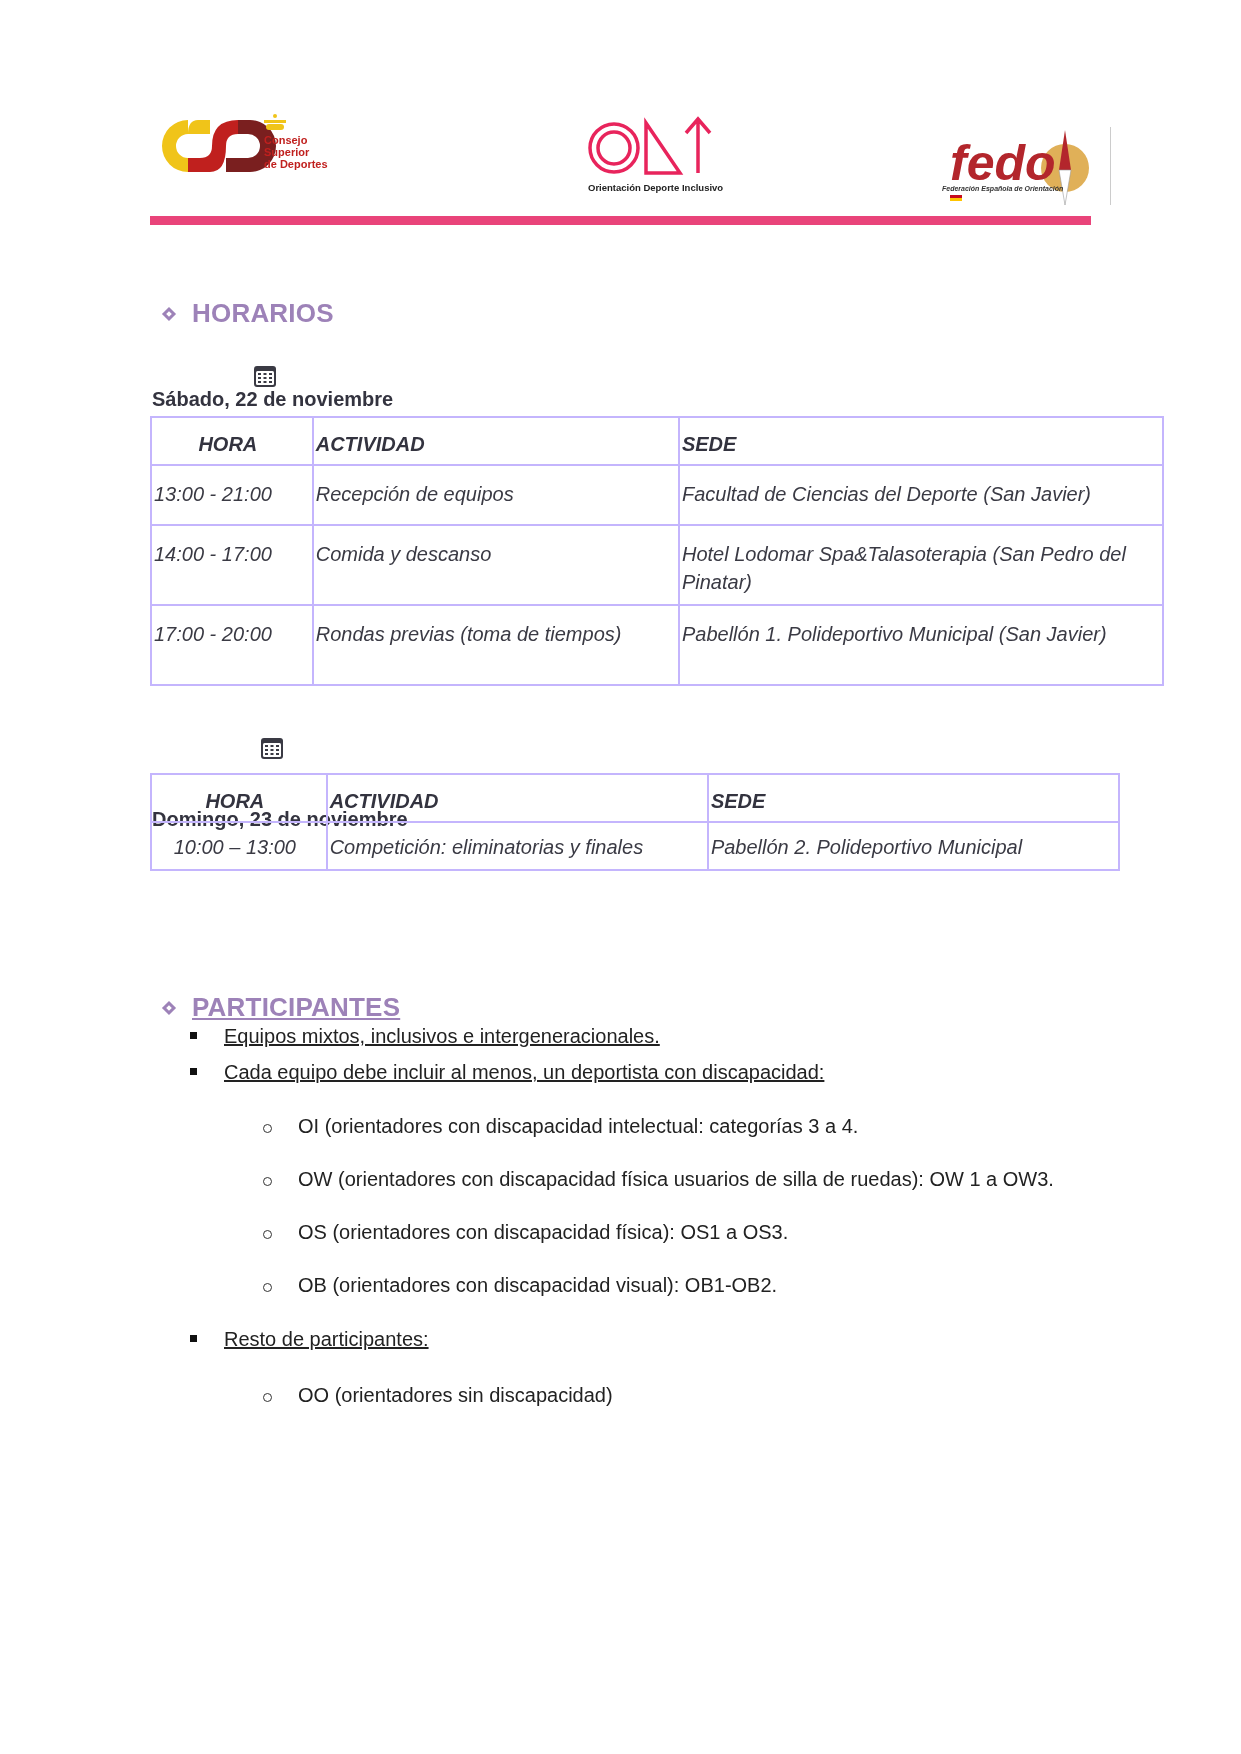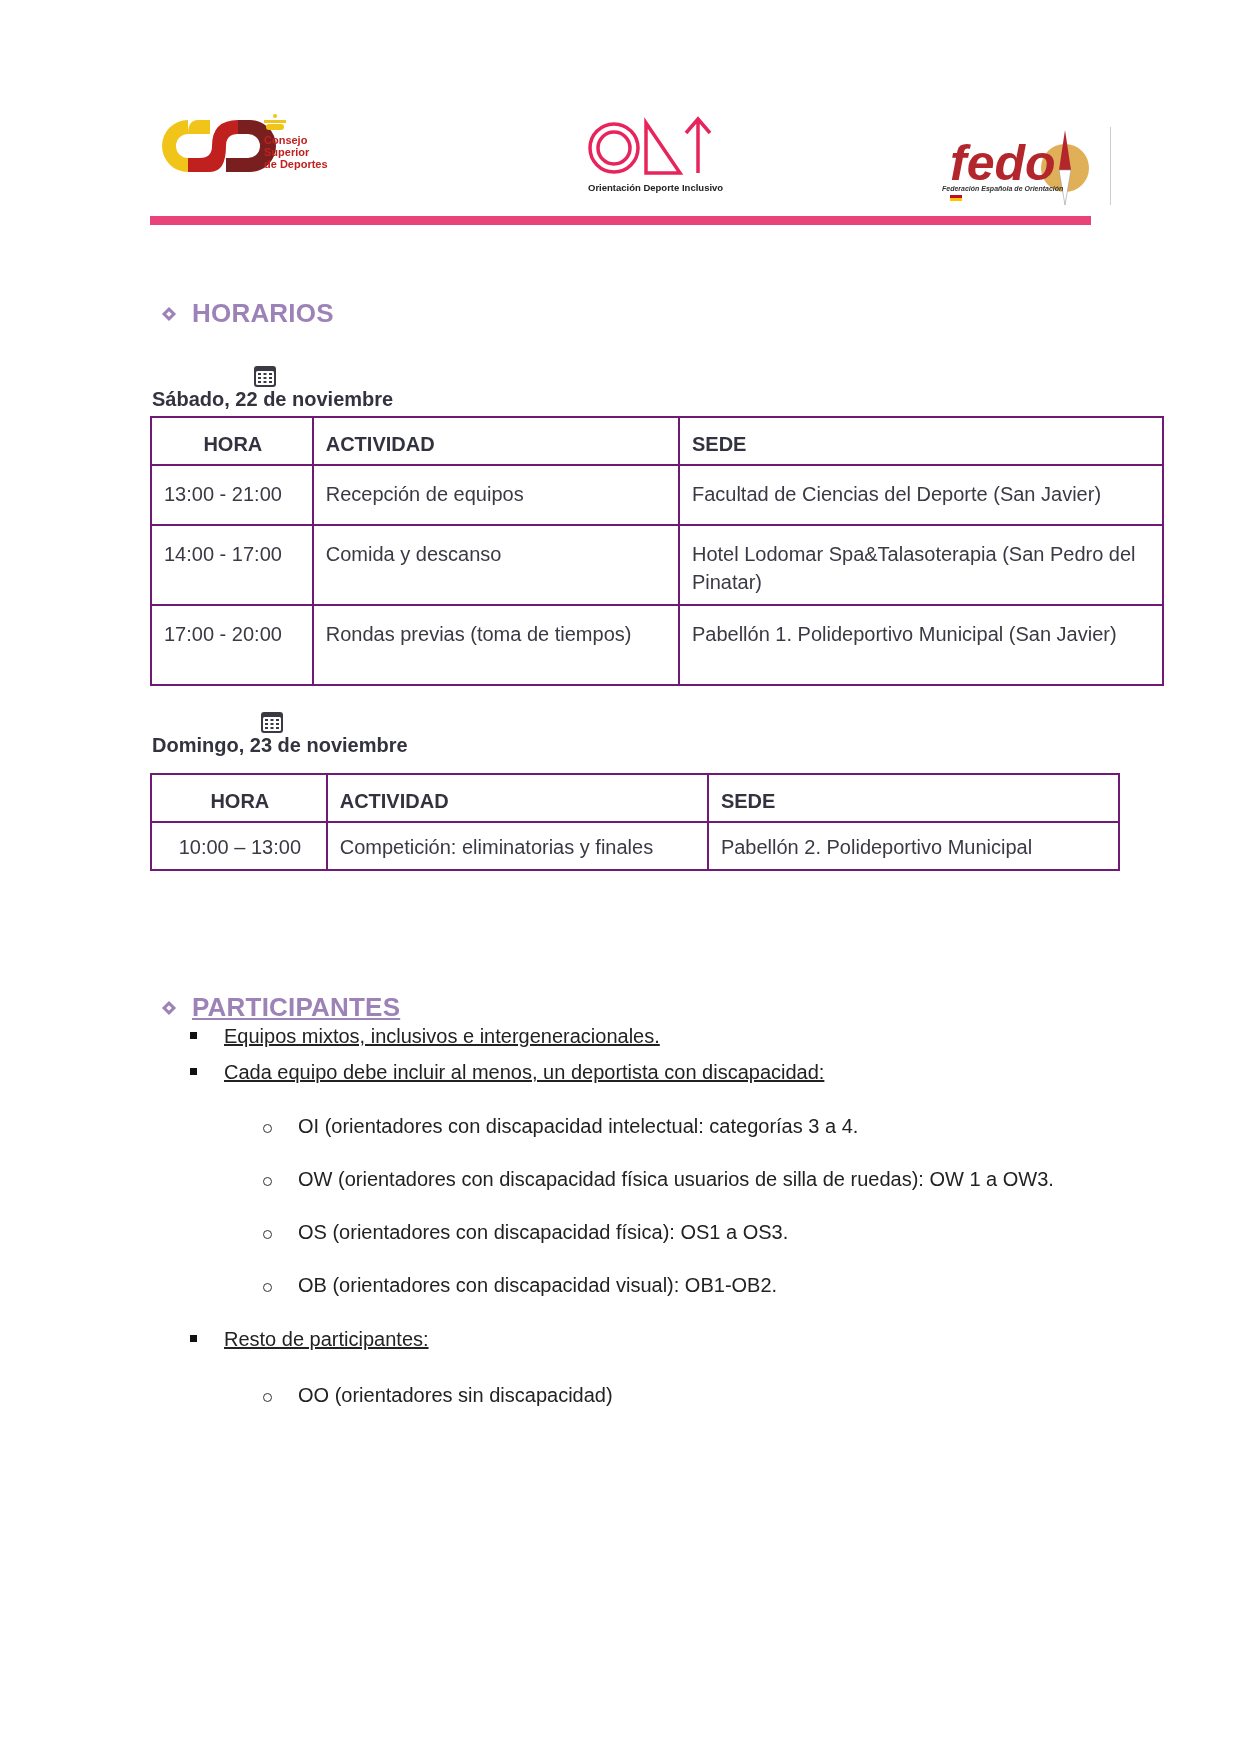--- a/index.html
+++ b/index.html
@@ -15,22 +15,22 @@
   .section-title { position: absolute; left: 160px; display: flex; align-items: center;
                    font-weight: bold; font-size: 26px; color: #9d82b8; letter-spacing: 0.2px; }
   .section-title .diamond { width: 10px; height: 10px; border: 3px solid #9d82b8; transform: rotate(45deg);
                             margin-right: 18px; margin-left: 4px; box-sizing: border-box; }
 
   .day-heading { position: absolute; left: 152px; display: flex; align-items: center;
                  font-weight: bold; font-size: 20px; color: #33333f; flex-direction: column; }
   .cal-icon { width: 24px; height: 24px; margin-right: 16px; }
 
   table.sched { position: absolute; border-collapse: collapse; font-size: 20px; color: #3a3a44; }
-  table.sched td, table.sched th { border: 2px solid #701a75; padding: 14px 10px 0 12px; vertical-align: top;
-                                   text-align: left; line-height: 28px; }
+  table.sched td, table.sched th { border: 2px solid #c4b5fd; padding: 14px 10px 0 2px; vertical-align: top;
+                                   text-align: left; line-height: 28px; font-style: italic; }
   table.sched th { font-weight: bold; color: #33333f; height: 34px; padding-top: 12px; }
   table.sched th.center, table.sched td.center { text-align: center; }
 
   #t1 { left: 150px; top: 416px; width: 1014px; }
   #t1 col.c1 { width: 162px; } #t1 col.c2 { width: 367px; } #t1 col.c3 { width: 485px; }
   #t1 tr.r1 td { height: 44px; }
   #t1 tr.r2 td, #t1 tr.r3 td { height: 64px; }
 
   #t2 { left: 150px; top: 773px; width: 970px; }
   #t2 col.c1 { width: 176px; } #t2 col.c2 { width: 382px; } #t2 col.c3 { width: 412px; }
@@ -134,21 +134,21 @@
     <td>Hotel Lodomar Spa&amp;Talasoterapia (San Pedro del Pinatar)</td>
   </tr>
   <tr class="r3">
     <td>17:00 - 20:00</td>
     <td>Rondas previas (toma de tiempos)</td>
     <td>Pabellón 1. Polideportivo Municipal (San Javier)</td>
   </tr>
 </tbody>
   </table>
 
-<div class="day-heading" style="top:710px;">
+<div class="day-heading" style="top:736px;gap:48px;">
   <svg class="cal-icon" viewBox="0 0 24 24">
     <rect x="1" y="2" width="22" height="21" rx="3" fill="#3a3a44"></rect>
     <rect x="3" y="7" width="18" height="14" rx="1.5" fill="#fff"></rect>
     <g fill="#3a3a44">
         <rect x="5" y="9" width="3" height="2"></rect>
         <rect x="10.5" y="9" width="3" height="2"></rect>
         <rect x="16" y="9" width="3" height="2"></rect>
     <rect x="5" y="13" width="3" height="2"></rect>
         <rect x="10.5" y="13" width="3" height="2"></rect>
         <rect x="16" y="13" width="3" height="2"></rect>

